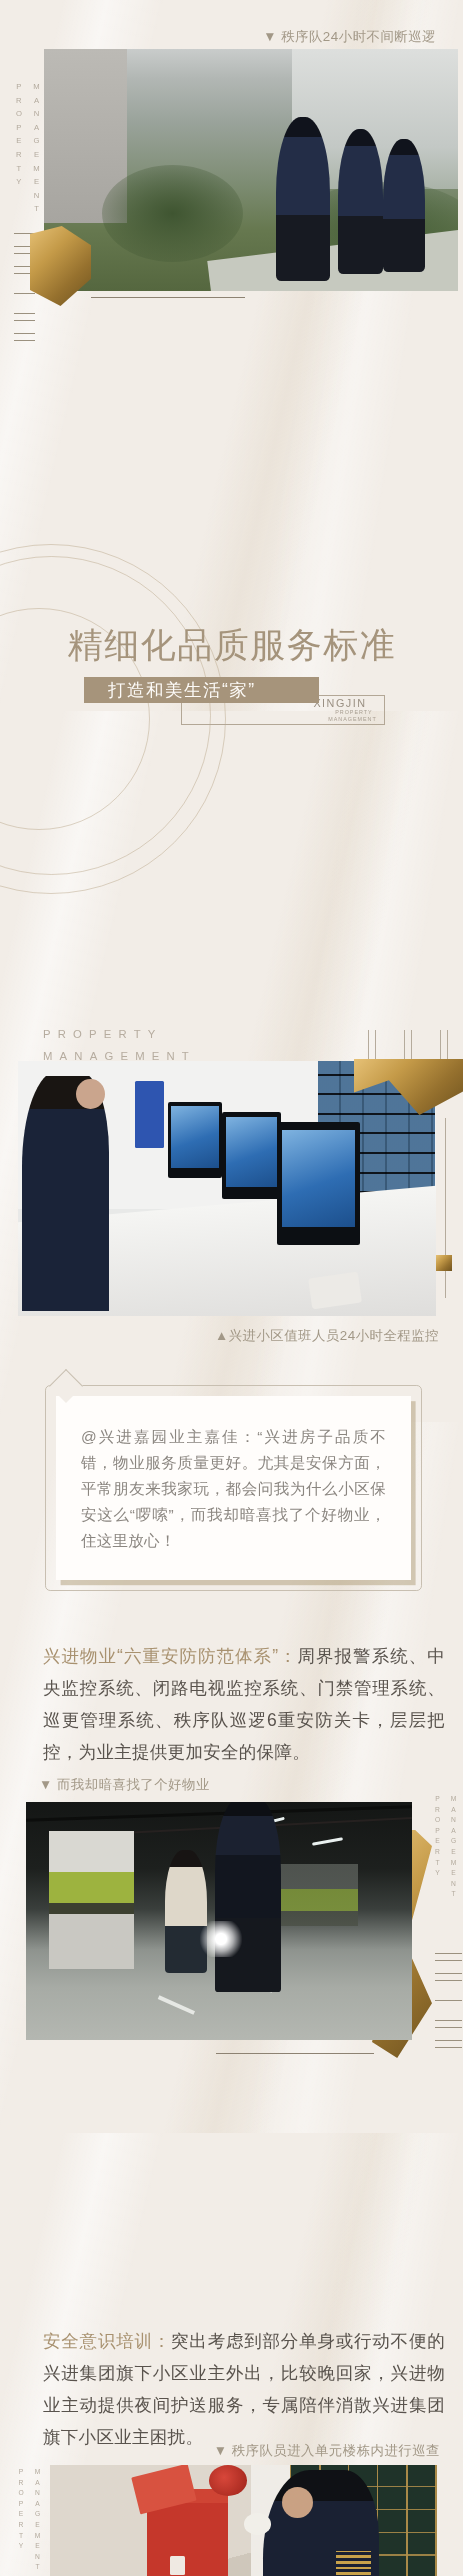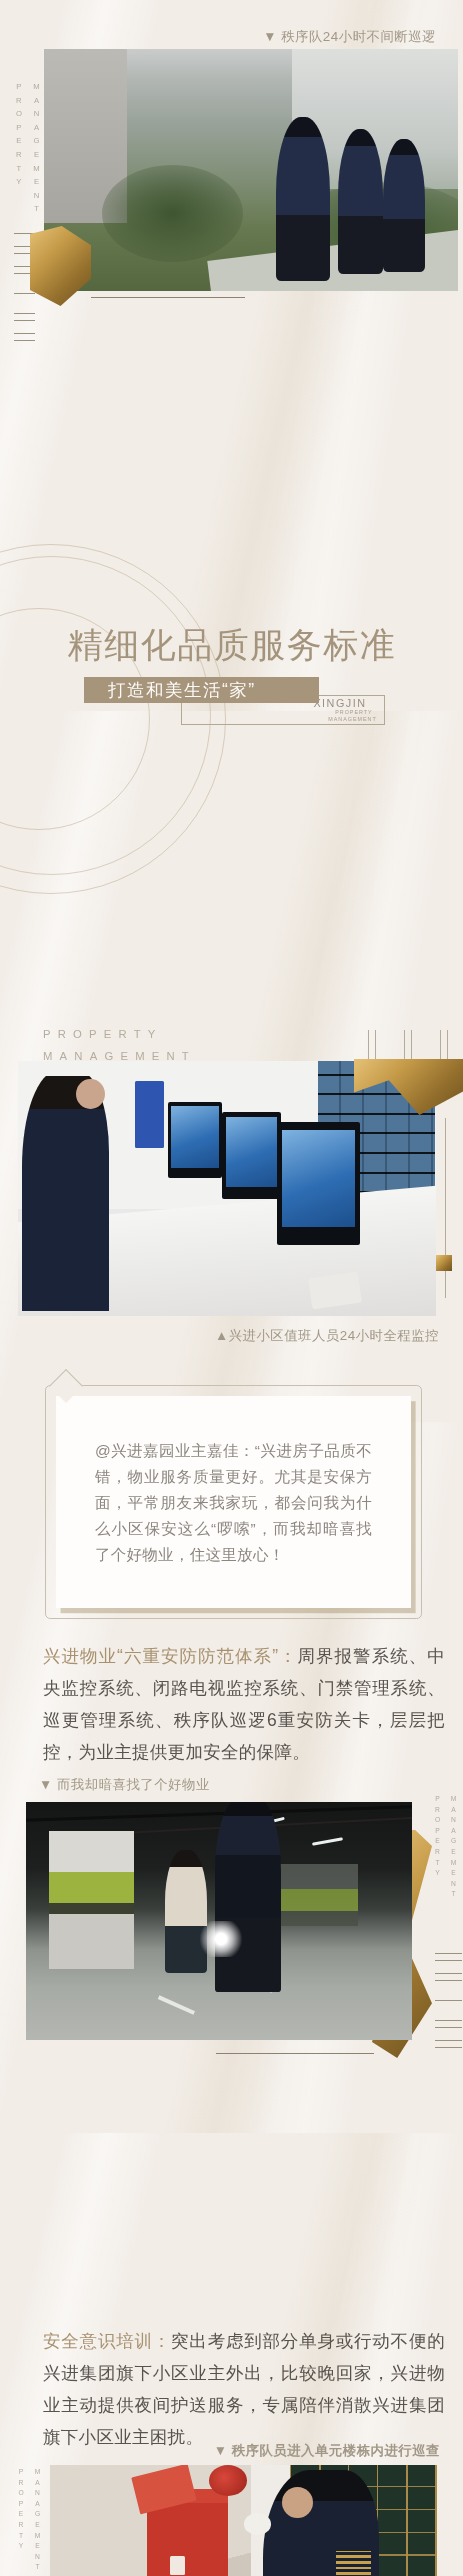--- a/index.html
+++ b/index.html
@@ -87,21 +87,21 @@
   .p2-gold{left:354px;top:1059px;width:109px;height:56px;z-index:3;
     clip-path:polygon(0 0,100% 0,100% 58%,60% 100%,32% 38%,0 60%);}
   .caption2{top:1327px;right:25px;}
 
   
   .quote{border:0.5px solid #c8bfb1;border-radius:5.2px;z-index:2;}
   .q-pointer{position:absolute;top:-12.4px;width:24px;height:24px;background:#f2ede7;transform:rotate(45deg);
     border-left:0.5px solid #c8bfb1;border-top:0.5px solid #c8bfb1;}
   .q-card{margin:10.3px;background:#fffdfb;box-shadow:4.6px 5.2px 0 rgba(167,146,107,.45);
     padding:24px 20.6px 21.6px 20.6px;}
-  .q-card p{margin:18px;font-size:15.5px;line-height:26px;color:#8b8680;text-align:justify;letter-spacing:0.3px;}
+  .q-card p{margin:4px;font-size:15.5px;line-height:26px;color:#8b8680;text-align:justify;letter-spacing:0.3px;}
   .quote1{left:45px;top:1385px;width:377px;}
   .quote1 .q-pointer{left:7.7px;}
   .quote2{left:45px;top:2105px;width:375px;}
   .quote2 .q-pointer{left:28px;}
 
   .para3{left:43px;top:1622px;width:402px;}
 
   
   .caption3{left:39px;top:1776px;}
   .photo3{left:26px;top:1802px;width:386px;height:238px;z-index:2;
@@ -119,21 +119,21 @@
   .p3-guard{left:49%;top:-2%;width:17%;height:82%;background:linear-gradient(180deg,#0d0f14 0 10%,#1b2130 10% 30%,#12161f 30% 62%,#15181e 62% 100%);border-radius:38% 38% 3.1px 3.1px;}
   .p3-glow{left:44%;top:50%;width:13%;height:15%;background:radial-gradient(circle,#ffffff 0 18%,rgba(255,255,255,.65) 40%,rgba(255,255,255,0) 70%);}
   .p3-gold{left:372px;top:1830px;width:60px;height:228px;z-index:1;
     clip-path:polygon(32% 0,72% 0,100% 7%,56% 50%,100% 76%,42% 100%,0 93%,46% 46%,2% 12%);}
   .p3-vt1{left:434px;top:1795px;font-size:6.7px;letter-spacing:3.6px;}
   .p3-vt2{left:450px;top:1795px;font-size:6.7px;letter-spacing:3.6px;}
   .p3-ticks{left:435px;top:1940px;width:27px;height:117px;}
   .p3-lines{left:216px;top:2040px;width:158px;height:16.5px;background:repeating-linear-gradient(180deg,#8d8272 0 0.5px,transparent 0.5px 6.7px);}
 
   .para4{left:43px;top:2307px;width:402px;}
-  .caption4{top:2442px;right:24px;font-weight:bold;}
+  .caption4{top:2442px;right:24px;}
 
   
   .p4-vt1{left:17.5px;top:2468px;font-size:6.7px;letter-spacing:3.6px;}
   .p4-vt2{left:34px;top:2468px;font-size:6.7px;letter-spacing:3.6px;}
   .photo4{left:50px;top:2465px;width:387px;height:240px;z-index:2;background:#d6cfc5;}
   .p4-wall{left:0;top:0;width:58%;height:82%;background:linear-gradient(165deg,#ded7cd 0 55%,#cfc7bb 55% 100%);}
   .p4-col{left:52%;top:0;width:12%;height:84%;background:#efece7;}
   .p4-lattice{right:0;top:0;width:38%;height:86%;background:#1f3329;
     background-image:repeating-linear-gradient(90deg,rgba(176,142,74,.95) 0 1.5px,transparent 1.5px 29px),
                      repeating-linear-gradient(0deg,rgba(176,142,74,.85) 0 1.5px,transparent 1.5px 23px);}

